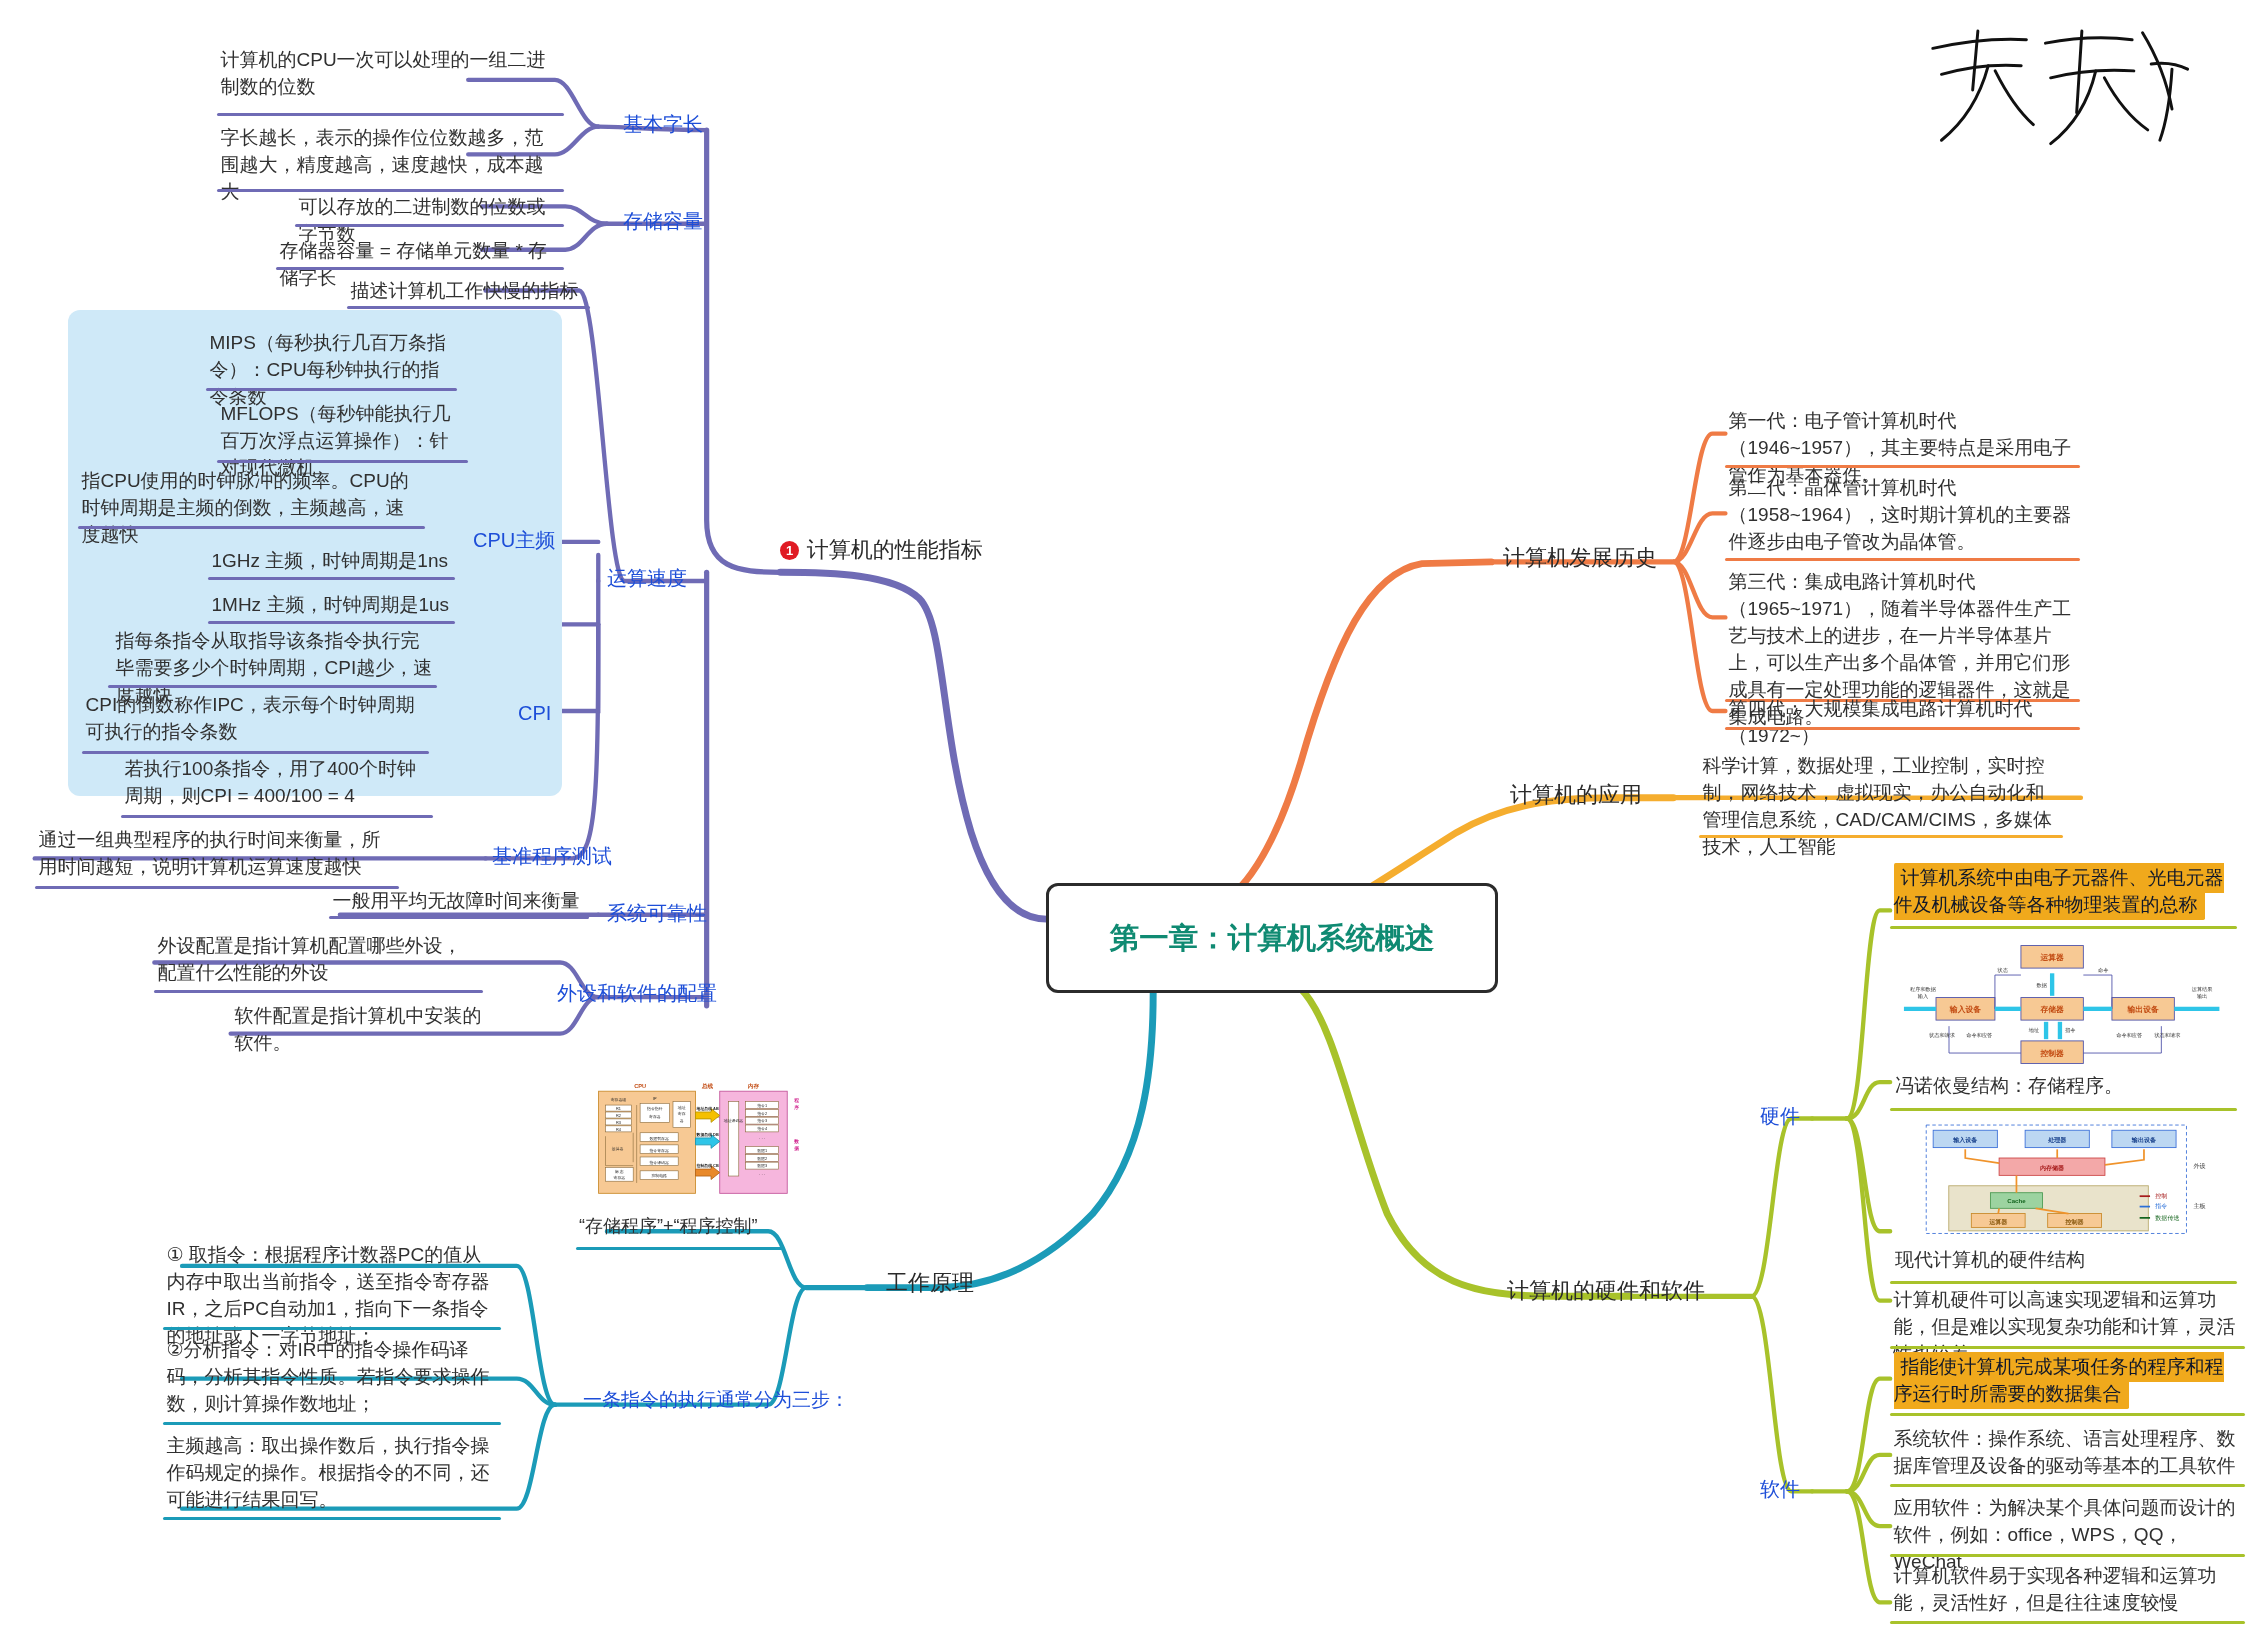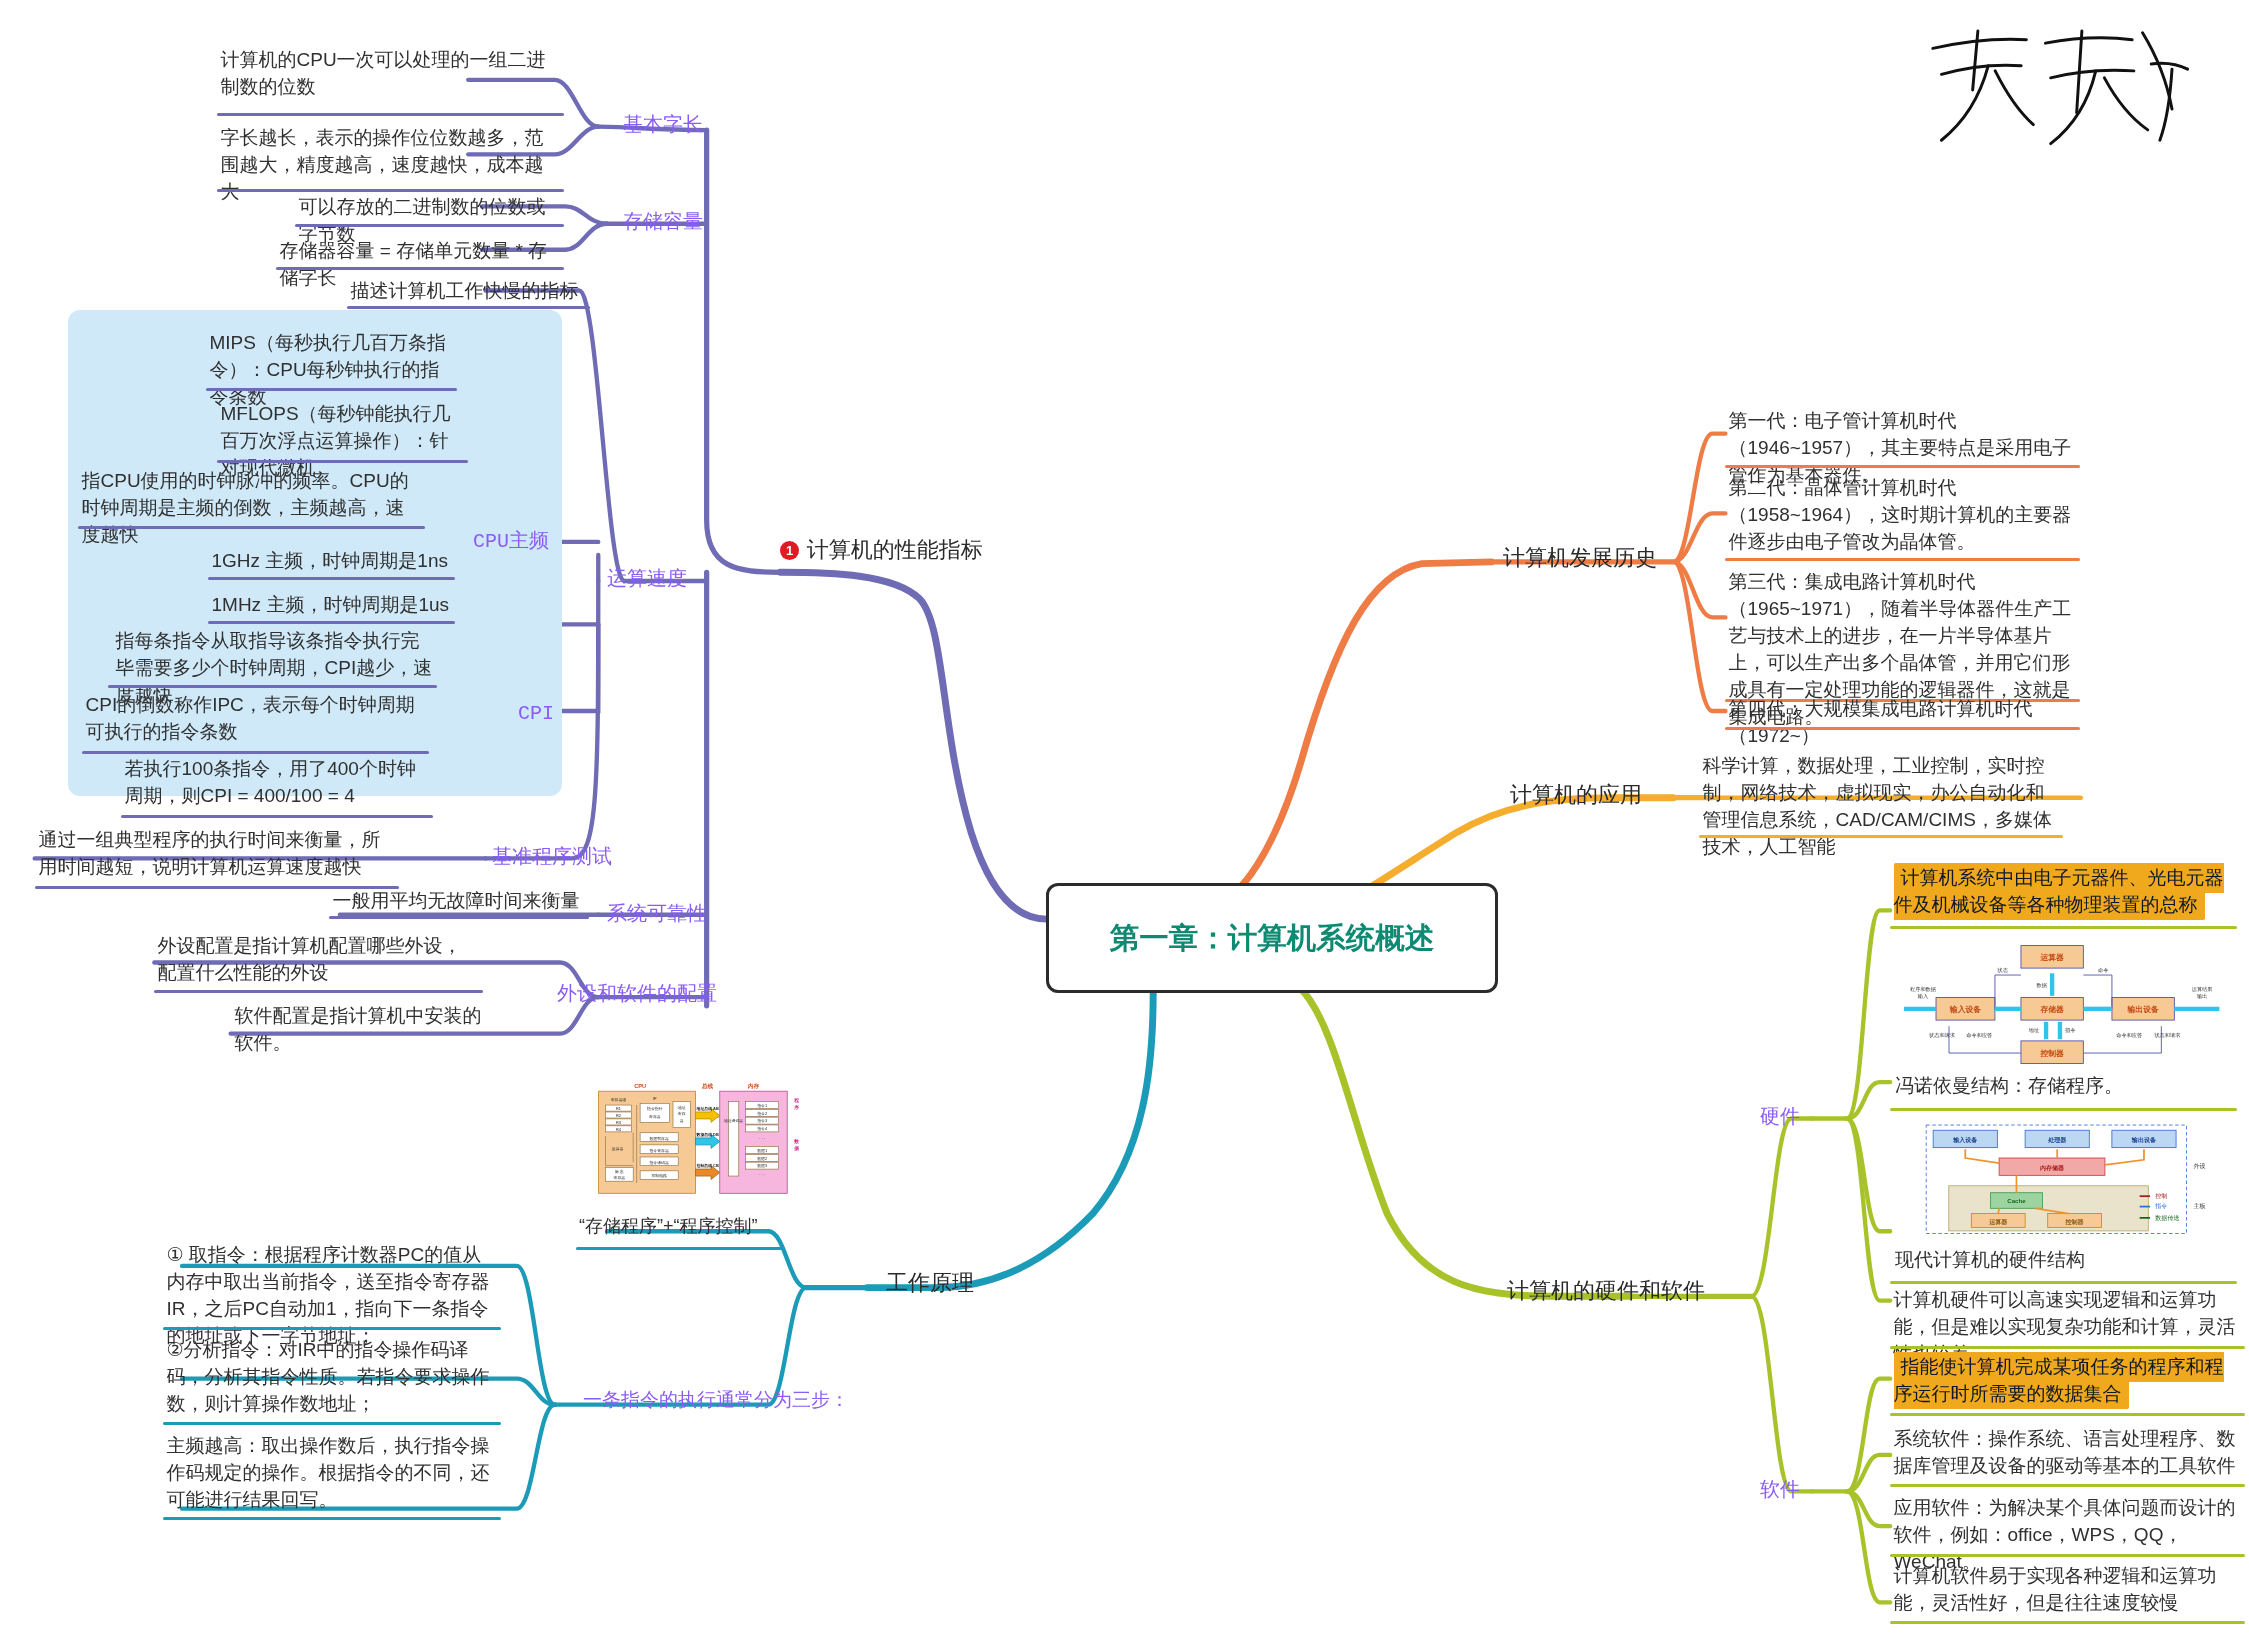--- a/index.html
+++ b/index.html
@@ -4,21 +4,21 @@
 <style>
   html,body{margin:0;padding:0;background:#ffffff;}
   body{font-family:"Liberation Sans","DejaVu Sans",sans-serif;}
   #stage{position:relative;width:2250px;height:1644px;background:#fff;overflow:hidden;}
   #links{position:absolute;left:0;top:0;width:2250px;height:1644px;pointer-events:none;}
 
   .node{position:absolute;box-sizing:border-box;color:#222;}
   .leaf{font-size:19px;line-height:1.42;color:#303030;padding:1.7px 3.5px 5.2px 3.5px;}
   .leafline{position:absolute;height:2.6px;border-radius:1.7px;}
 
-  .branchlabel{position:absolute;font-size:20px;color:#8b5cf6;white-space:nowrap;font-family:Liberation Mono, monospace;}
+  .branchlabel{position:absolute;font-size:20px;color:#1d4ed8;white-space:nowrap;}
 
   
   #central{
     position:absolute;left:1046px;top:883px;width:408px;height:104px;
     border:3.5px solid #2b2b2b;border-radius:12px;background:#fff;
     display:flex;align-items:center;justify-content:center;text-align:center;
     font-size:29.5px;font-weight:bold;color:#0f8a72;line-height:1.3;padding:0 19px;
   }
 
   

